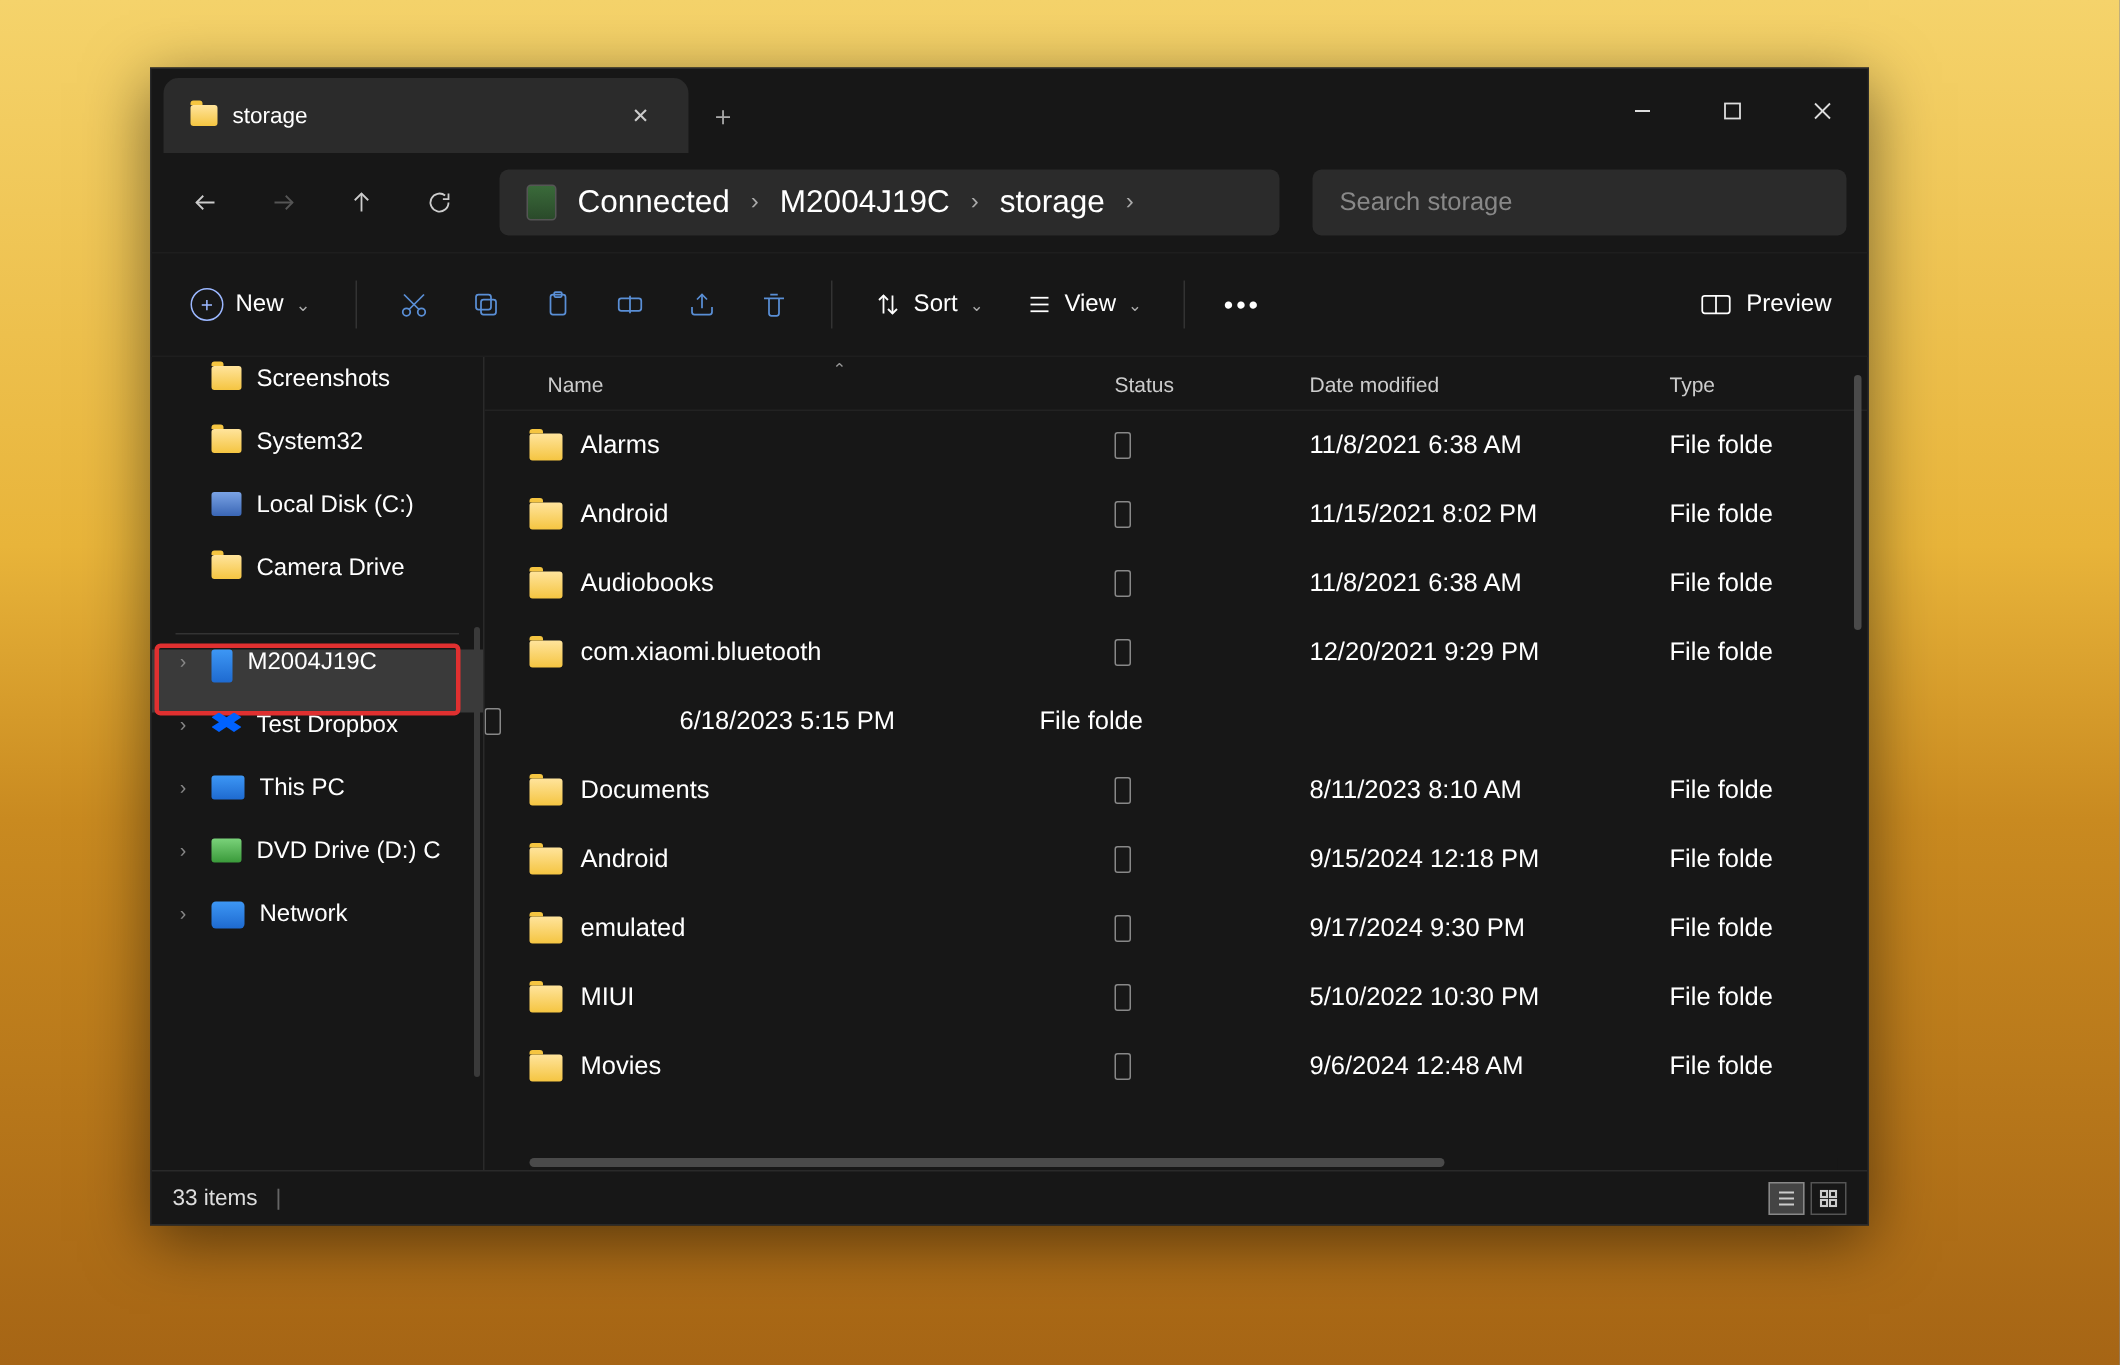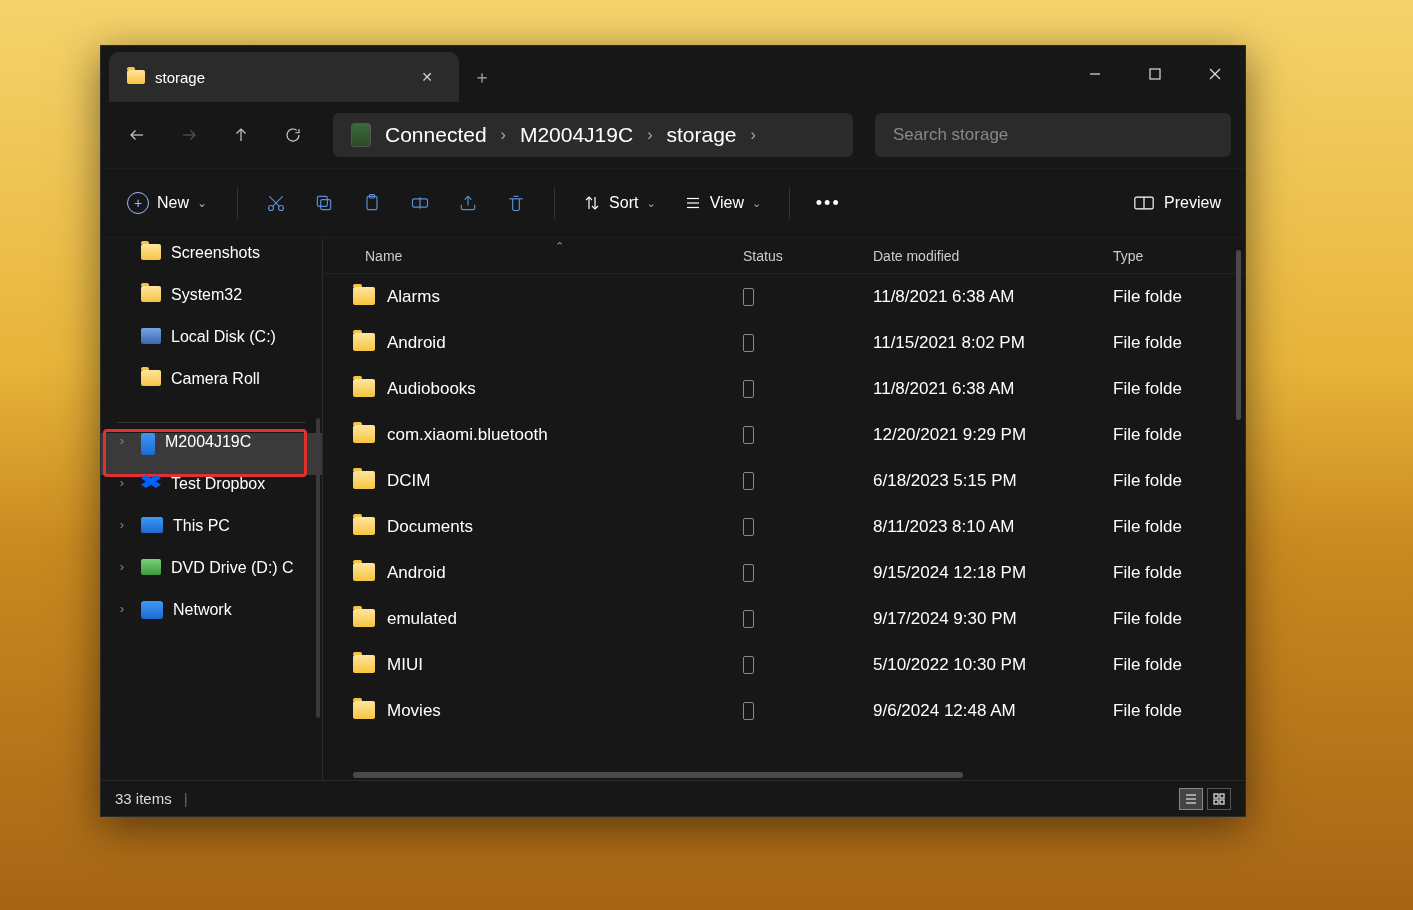--- a/index.html
+++ b/index.html
@@ -150,21 +150,21 @@
   .col-headers {
     height:36px; display:flex; align-items:center; color:#ccc; font-size:14px; border-bottom:1px solid #222;
   }
   .col-name { width:420px; padding-left:42px; display:flex; align-items:center; gap:10px;}
   .col-status { width:130px;}
   .col-date { width:240px;}
   .col-type { flex:1;}
   .sort-ind { position:absolute; left:232px; top:2px; color:#999; font-size:11px;}
   .rows { flex:1; overflow:hidden;}
   .row { height:46px; display:flex; align-items:center; color:#fff; font-size:17px; cursor:pointer;}
-  .row .c-name { width:420px; padding-left:30px; display:flex; align-items:flex-start; gap:12px;}
+  .row .c-name { width:420px; padding-left:30px; display:flex; align-items:flex-end; gap:12px;}
   .row .c-status { width:130px; display:flex; align-items:center;}
   .row .c-date { width:240px;}
   .row .c-type { flex:1; }
   .row .fld-ico { width:22px; height:18px; background:linear-gradient(#ffe49c,#f5c541); border-radius:2px; position:relative; flex-shrink:0;}
   .row .fld-ico::before { content:""; position:absolute; top:-3px; left:0; width:9px; height:3px; background:#f5c541; border-radius:2px 2px 0 0;}
   .row .phone-sm { width:11px; height:18px; border:1.2px solid #888; border-radius:2px;}
   .h-scroll { height:8px; background:#171717; margin:2px 20px 0 30px;}
   .h-scroll-thumb { height:6px; width:70%; background:#4a4a4a; border-radius:3px;}
   .v-scroll { position:absolute; right:4px; top:12px; width:5px; height:170px; background:#4a4a4a; border-radius:3px;}
   
@@ -337,21 +337,21 @@
           <div class="side-item">
             <span class="folder-ico"></span>
             <span>System32</span>
           </div>
           <div class="side-item">
             <span class="disk-ico"></span>
             <span>Local Disk (C:)</span>
           </div>
           <div class="side-item">
             <span class="folder-ico"></span>
-            <span>Camera Roll</span>
+            <span>Camera Drive</span>
           </div>
         </div>
       <div class="side-sep"></div>
       <div id="side-dev" style="position:relative;">
           <div class="side-item indent selected">
             <span class="exp">›</span>
             <span class="phone-ico"></span>
             <span>M2004J19C</span>
           </div>
           <div class="highlight-box" style="top: -4px;"></div>
@@ -426,24 +426,20 @@
               <span class="fld-ico"></span>
               <span>com.xiaomi.bluetooth</span>
             </div>
             <div class="c-status">
               <span class="phone-sm"></span>
             </div>
             <div class="c-date">12/20/2021 9:29 PM</div>
             <div class="c-type">File folde</div>
           </div>
           <div class="row">
-            <div class="c-name">
-              <span class="fld-ico"></span>
-              <span>DCIM</span>
-            </div>
             <div class="c-status">
               <span class="phone-sm"></span>
             </div>
             <div class="c-date">6/18/2023 5:15 PM</div>
             <div class="c-type">File folde</div>
           </div>
           <div class="row">
             <div class="c-name">
               <span class="fld-ico"></span>
               <span>Documents</span>

